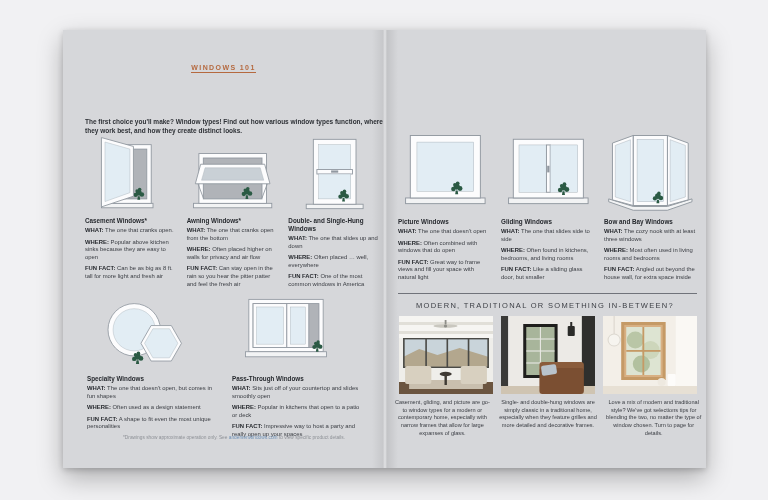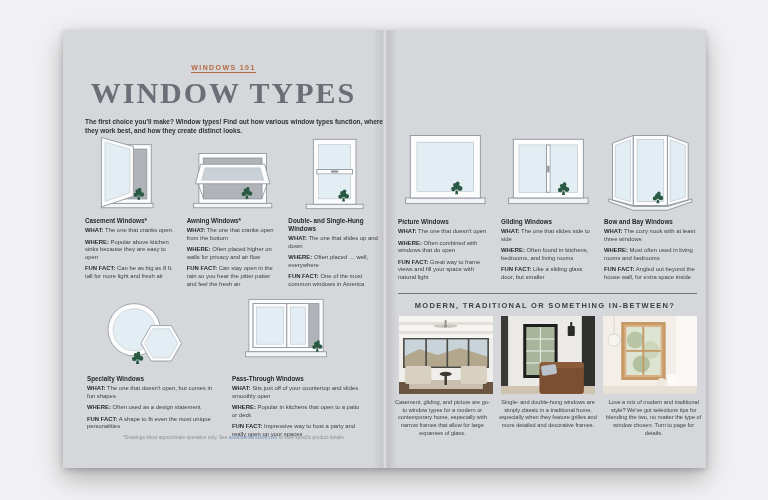--- a/index.html
+++ b/index.html
@@ -68,21 +68,21 @@
   }
   .footnote .flink { color: #6f92b8; }
 
   
   .divider {
     position: absolute; left: 335px; top: 263px; width: 299px;
     border: none; border-top: 1px solid #70737a;
   }
   .style-heading {
     position: absolute; left: 321px; top: 271px; width: 322px; text-align: center;
-    font-size: 7.5px; font-weight: 700; letter-spacing: 1.3px; color: #3b3e44;
+    font-size: 7.5px; font-weight: 400; letter-spacing: 1.3px; color: #3b3e44;
   }
   .photo-row { left: 336px; top: 286px; width: 298px; height: 78px; gap: 8px; }
   .photo { flex: 1; overflow: hidden; }
   .photo svg { width: 100%; height: 100%; display: block; }
   .caption-row { left: 330px; top: 369px; width: 310px; gap: 7px; }
   .caption { flex: 1; text-align: center; font-size: 5.6px; line-height: 1.38; color: #3a3d43; }
 
   
   .sv-frame { fill: #fcfcfd; stroke: #9198a0; stroke-width: 1; }
   .sv-glass { fill: #e2edf4; stroke: #aab3ba; stroke-width: .5; }
@@ -94,21 +94,20 @@
 </style>
 </head>
 <body>
 
 <div class="stage">
   <div class="spread">
 
     <div class="kicker">
       <span>WINDOWS 101</span>
     </div>
-    <h1 class="title">WINDOW TYPES</h1>
     <p class="intro">The first choice you'll make? Window types! Find out how various window types function, where they work best, and how they create distinct looks.</p>
 
     <div class="illus-row row1">
       <figure class="illus">
         <svg viewBox="0 0 100 90" preserveAspectRatio="xMidYMax meet">
           <rect class="sv-sill" x="16" y="78" width="58" height="5"></rect>
           <rect class="sv-frame" x="28" y="12" width="44" height="66"></rect>
           <rect class="sv-open" x="33" y="17" width="34" height="56"></rect>
           <g class="sv-plant" transform="translate(58,70)">
             <circle cx="0" cy="-4" r="3.2"></circle>

